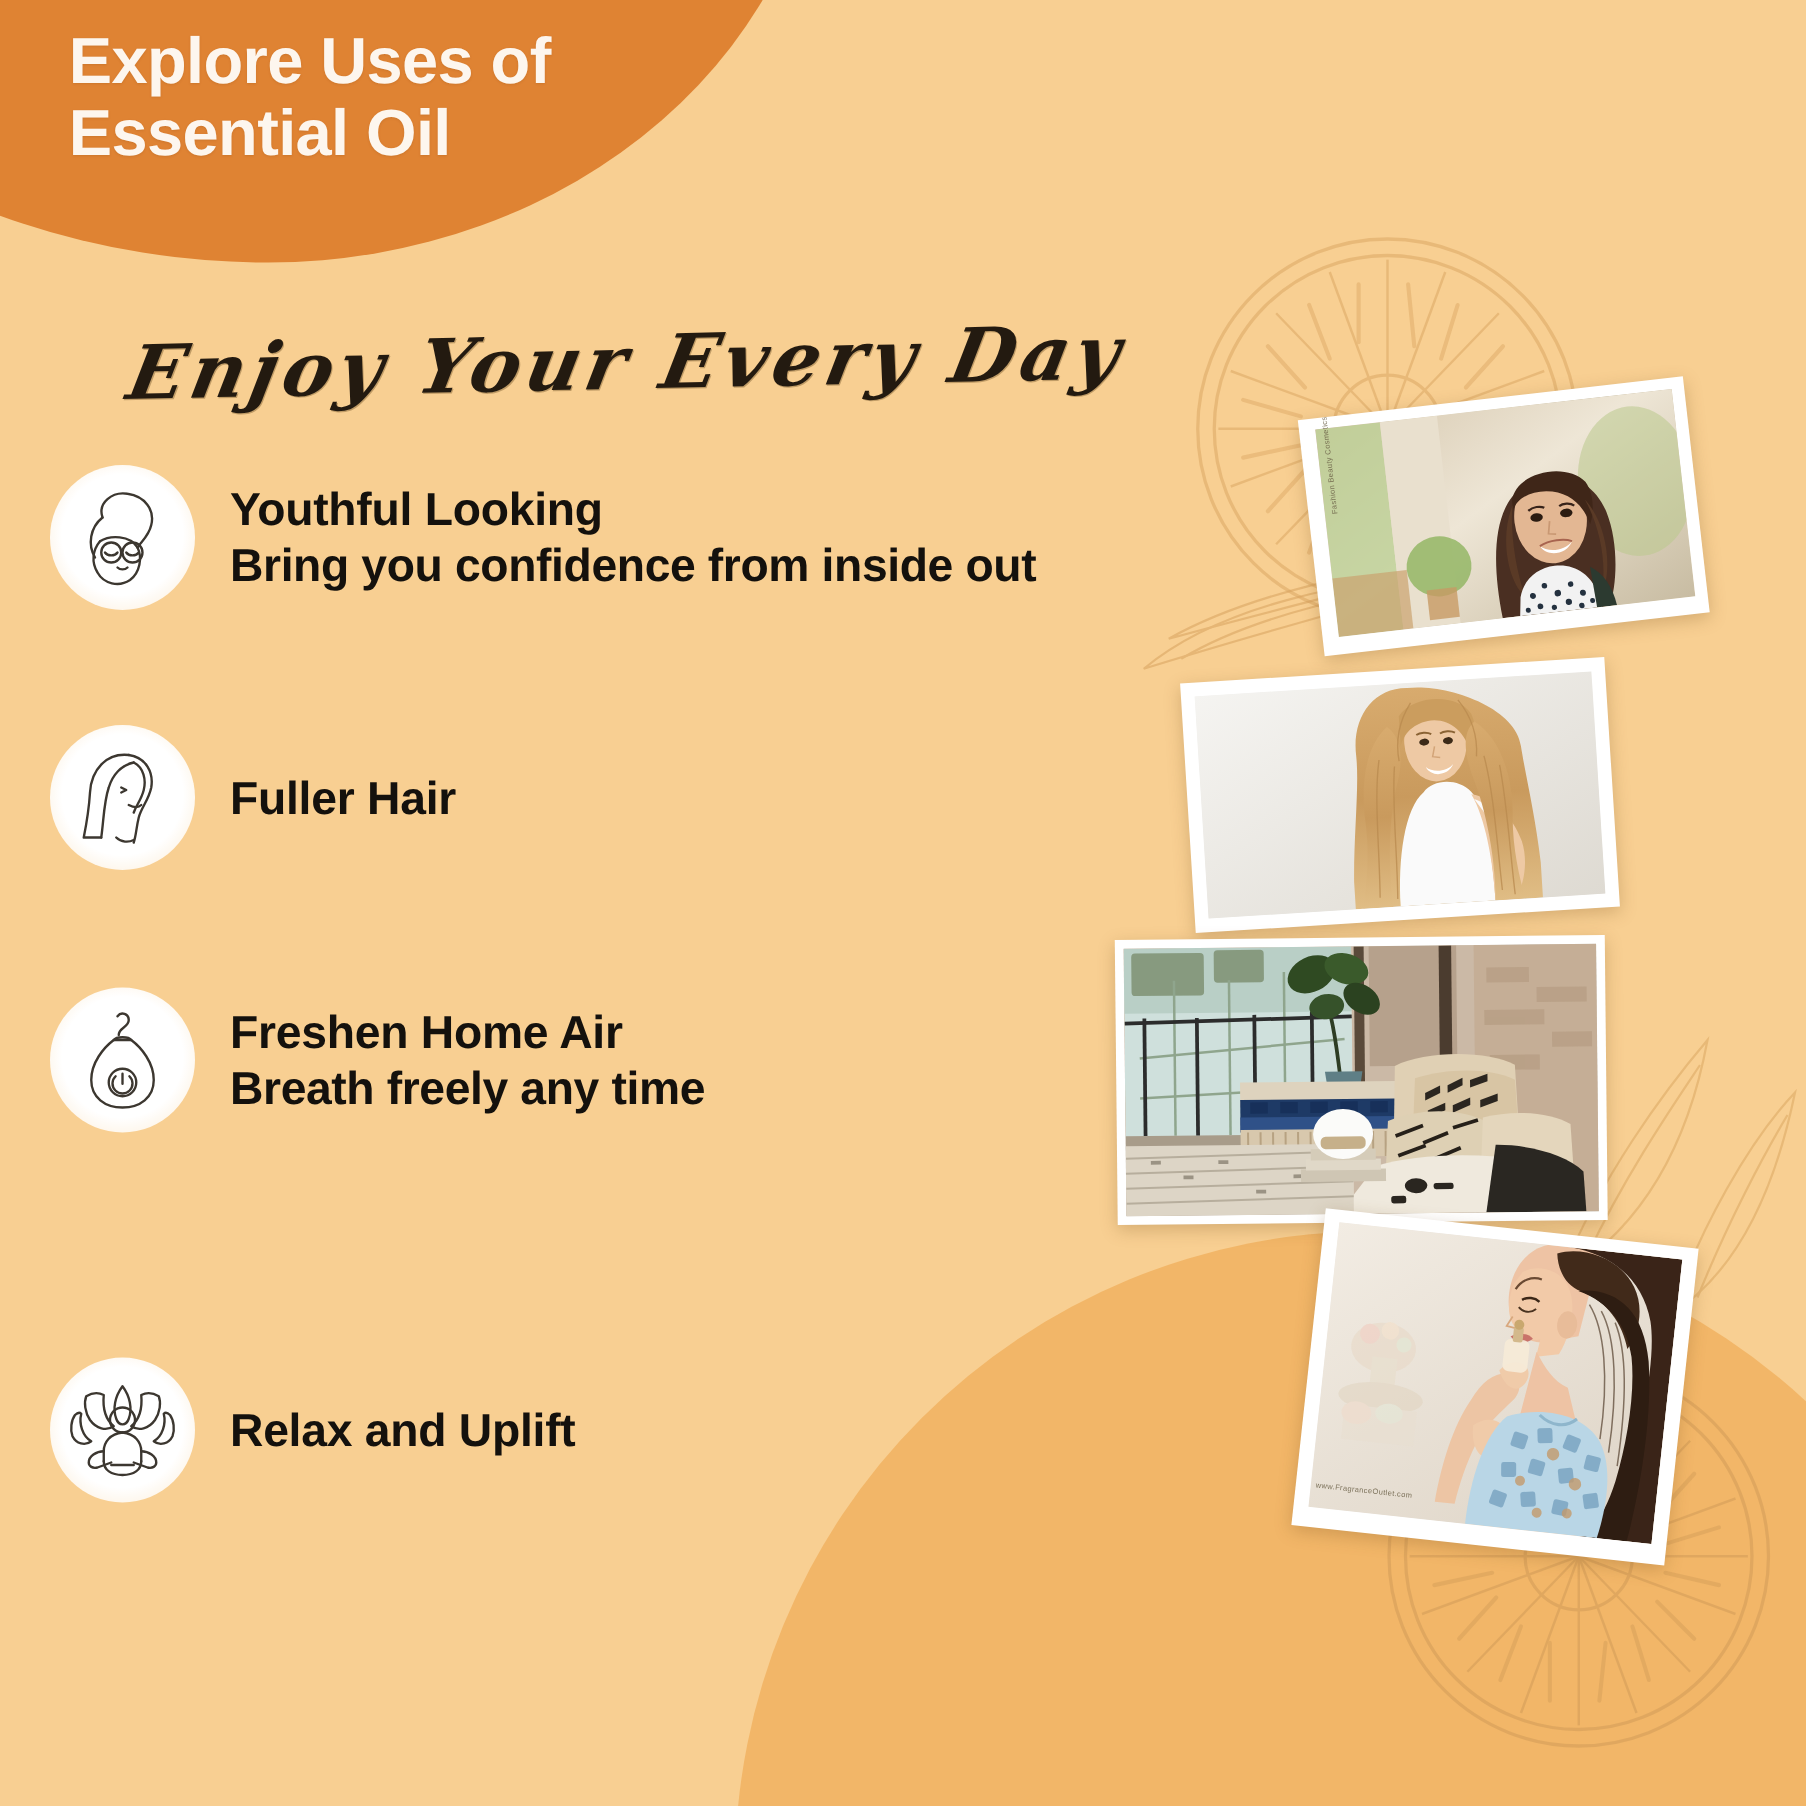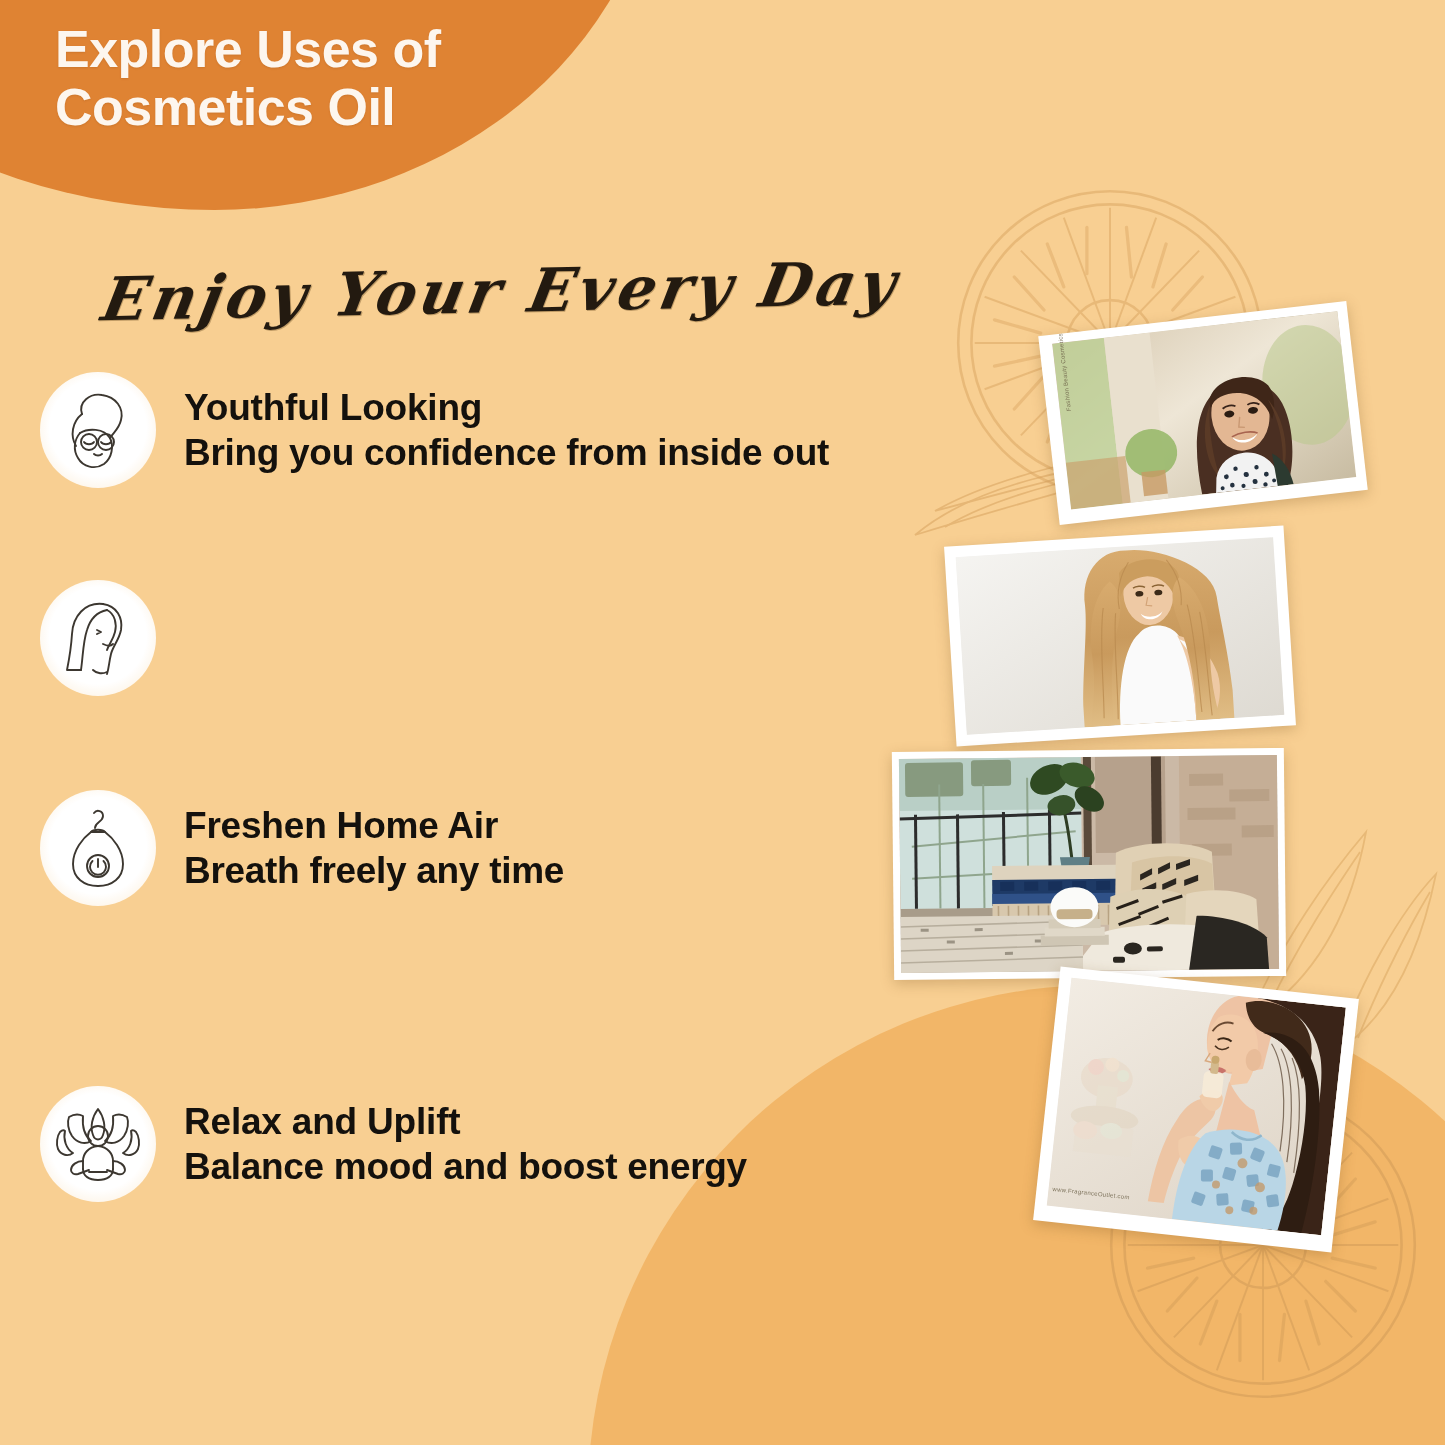--- a/index.html
+++ b/index.html
@@ -275,21 +275,21 @@
         <path d="M96 240 C120 170 160 100 196 62 C180 140 150 206 96 240 Z"></path>
         <path d="M118 226 C142 166 172 110 190 80"></path>
       </g>
     </svg>
   </div>
 </div>
 
 <div class="header-blob"></div>
 <div class="header-title">
   <div>Explore Uses of</div>
-  <div>Cosmetics Oil</div>
+  <div>Essential Oil</div>
 </div>
 
 <div class="tagline">Enjoy Your Every Day</div>
 
 <div class="features">
 
   <div class="feature-row" style="left:40px; top:372px;justify-content:space-between;">
     <div class="icon-badge">
       <svg width="80" height="84" viewBox="0 0 80 84">
         <g fill="none" stroke="#3c3730" stroke-width="1.9" stroke-linecap="round" stroke-linejoin="round">
@@ -319,20 +319,21 @@
           <path d="M44 8 C58 10 64 22 62 34 C60 44 54 50 52 58 C50 66 50 72 48 78"></path>
           <path d="M22 74 C24 60 24 46 28 34 C31 24 38 16 48 14"></path>
           <path d="M48 14 C56 18 58 28 56 36 C54 44 50 48 48 54"></path>
           <path d="M38 34 L42 36 L38 38"></path>
           <path d="M44 48 C48 50 52 50 54 48"></path>
           <path d="M34 74 C38 78 44 78 48 76"></path>
         </g>
       </svg>
     </div>
     <div class="feature-text">
+      <div class="feature-title">Fuller Hair</div>
     </div>
   </div>
 
   <div class="feature-row" style="left:40px; top:790px;">
     <div class="icon-badge">
       <svg width="74" height="88" viewBox="0 0 74 88">
         <g fill="none" stroke="#3c3730" stroke-width="1.9" stroke-linecap="round" stroke-linejoin="round">
           <path d="M34 24 C34 18 42 18 42 12 C42 7 36 5 33 9"></path>
           <path d="M30 28 C32 25 42 25 44 28"></path>
           <path d="M30 28 C22 34 12 46 12 60 C12 74 23 82 37 82 C51 82 62 74 62 60 C62 46 52 34 44 28 Z"></path>
@@ -362,21 +363,20 @@
           <path d="M43 43 C53 44 58 51 58 58 L58 66"></path>
           <path d="M28 58 C22 58 16 62 16 67 C16 70 19 72 23 71 L34 67"></path>
           <path d="M58 58 C64 58 70 62 70 67 C70 70 67 72 63 71 L52 67"></path>
           <path d="M28 66 C28 73 34 77 43 77 C52 77 58 73 58 66"></path>
           <path d="M34 69 L52 69"></path>
         </g>
       </svg>
     </div>
     <div class="feature-text">
       <div class="feature-title">Relax and Uplift</div>
-      <div class="feature-sub">Balance mood and boost energy</div>
     </div>
   </div>
 </div>
 
 <div class="photo" id="photo-1">
   <div class="inner">
     <svg id="p1-scene" viewBox="0 0 287 167" preserveAspectRatio="xMidYMid slice">
       <defs>
         <linearGradient id="p1bg" x1="0" y1="0" x2="1" y2="1">
           <stop offset="0" stop-color="#d7c9b0"></stop>

